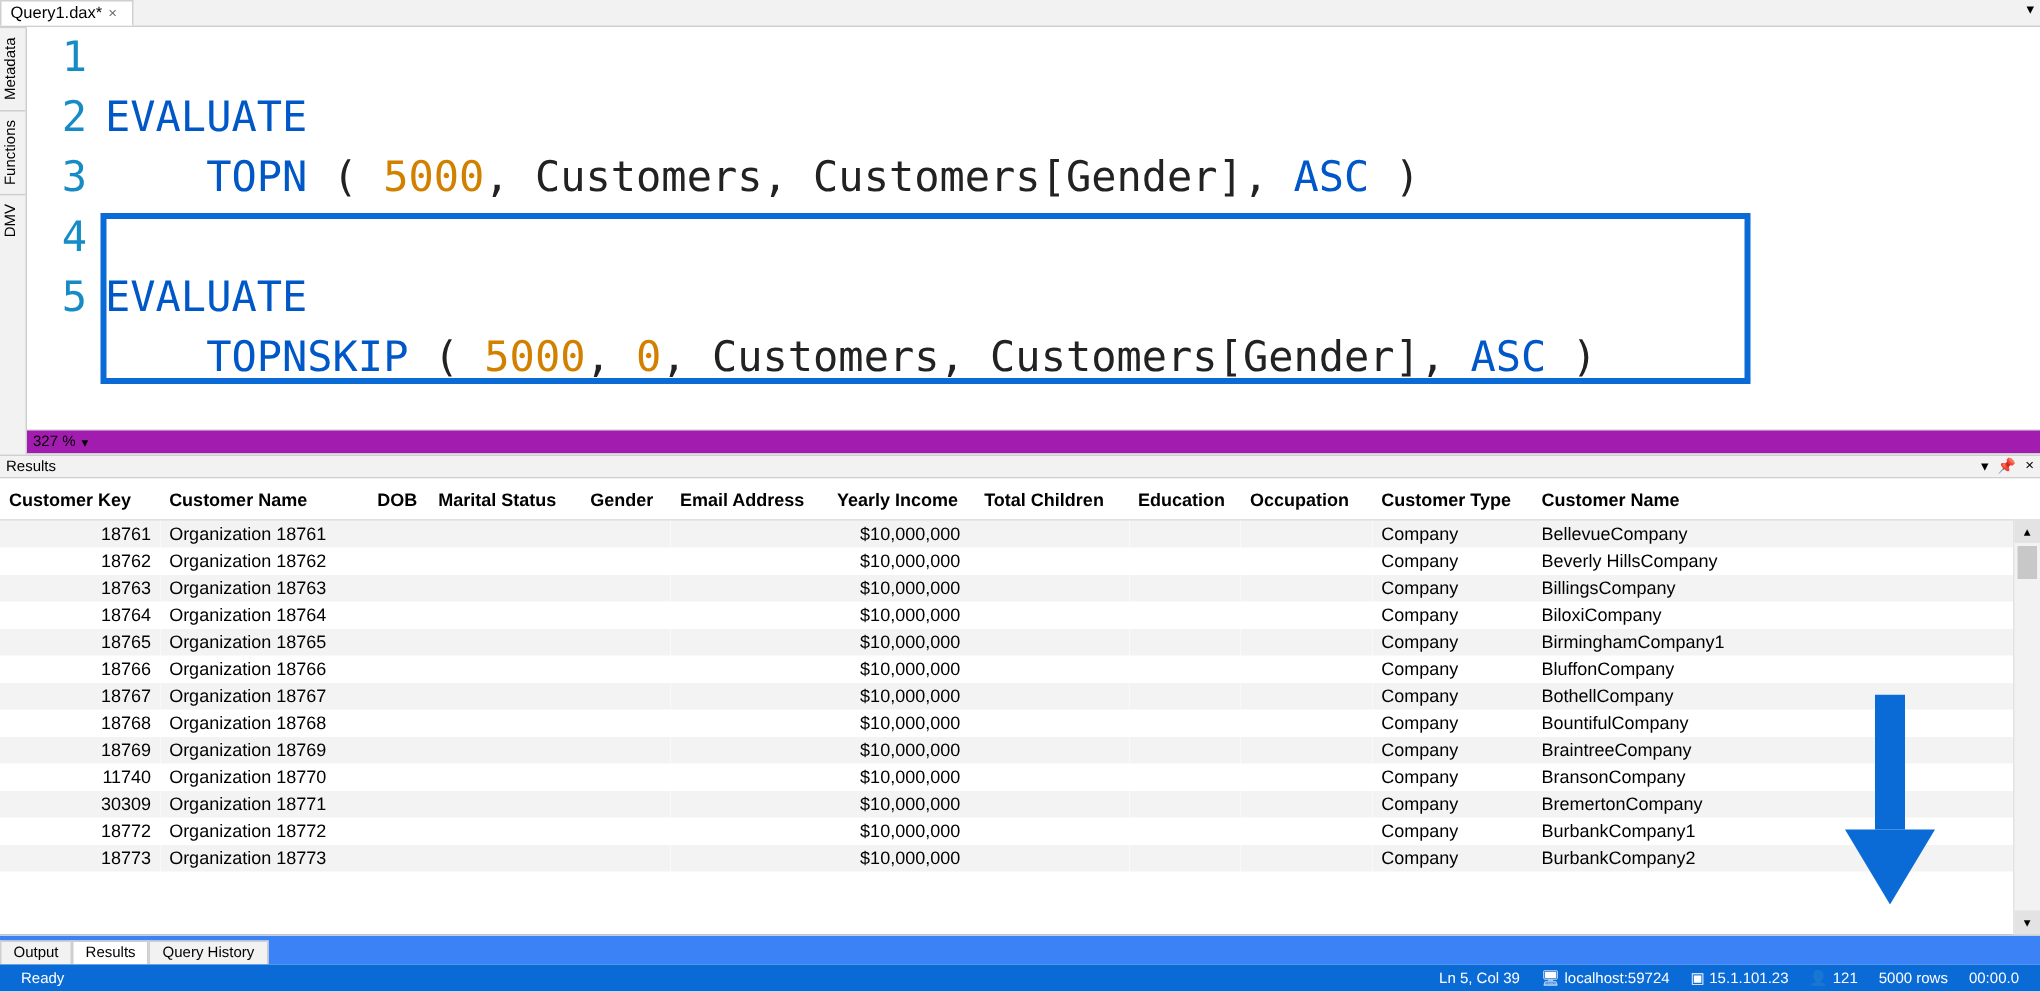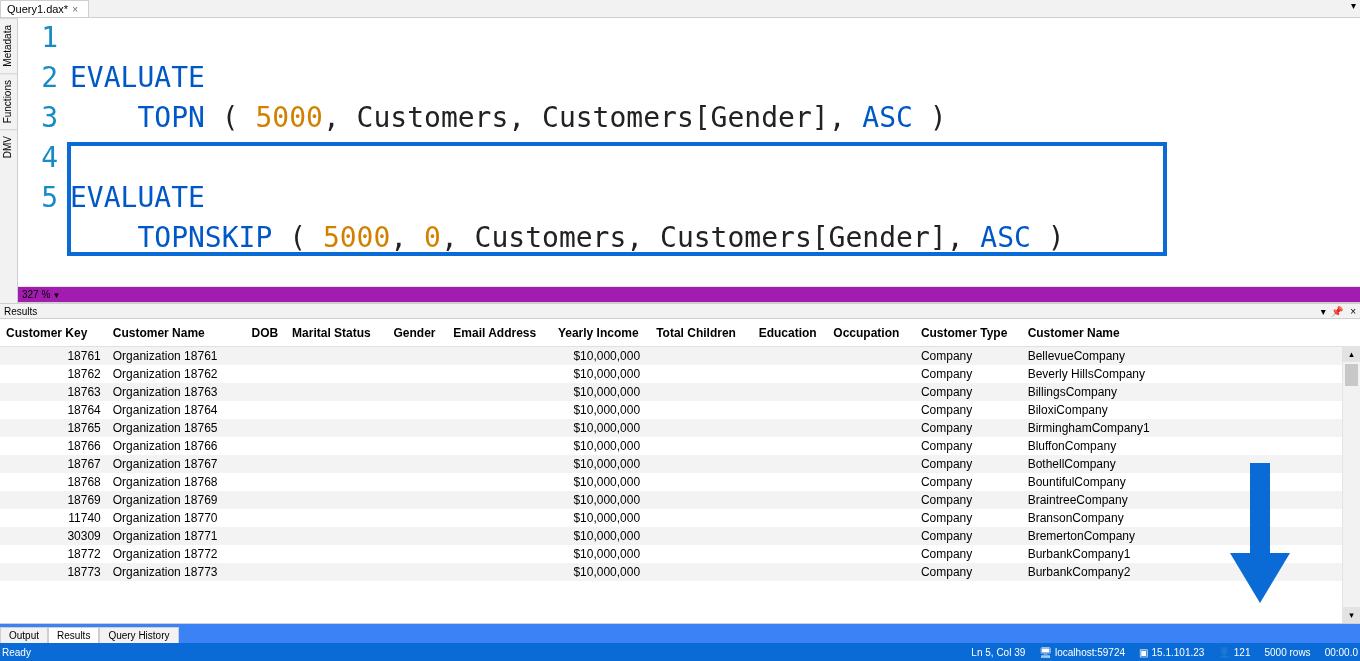--- a/index.html
+++ b/index.html
@@ -67,21 +67,21 @@
 
 
 .big-arrow { position: absolute; right: 70px; bottom: 20px; pointer-events: none; }
 
 
 .bottomtabs { height: 20px; background: #3b82f6; border-top: 1px solid #cfcfcf; display: flex; align-items: flex-end; }
 .btab { border: 1px solid #cfcfcf; border-bottom: none; font-size: 10px; padding: 2px 8px; background: #f2f2f2; cursor: pointer; }
 .btab.active { background: #fff; }
 
 
-.statusbar { height: 18px; background: #0a6bd6; color: #fff; font-size: 10px; display: flex; align-items: center; padding: 0 2px; }
+.statusbar { height: 18px; background: #0a6bd6; color: #fff; font-size: 10px; display: flex; align-items: center; padding: 0 14px; }
 .statusbar .left { flex: 1; }
 .statusbar .seg { margin-left: 14px; display: inline-flex; align-items: center; gap: 3px; text-align: center; }
 .statusbar .ico { display: inline-block; }
 
 </style>
 </head>
 <body>
 
 <div class="app">
 

